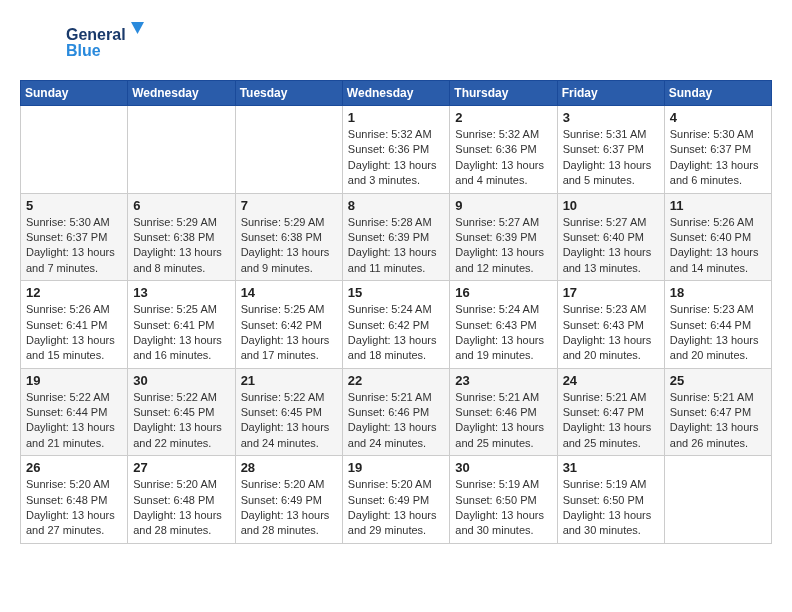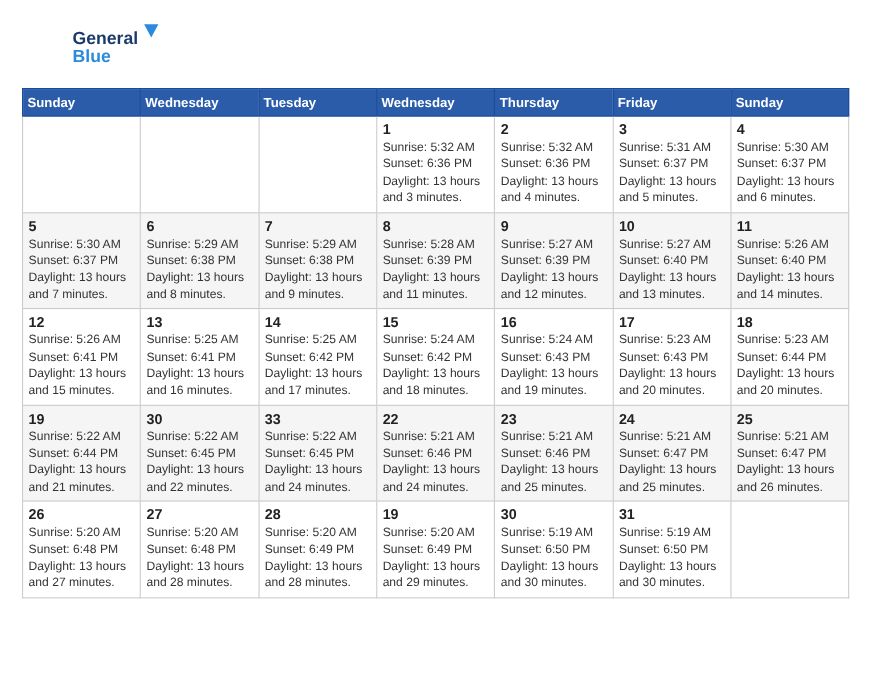--- a/index.html
+++ b/index.html
@@ -189,21 +189,21 @@
       <tr>
         <td>
           <span class="day-number">19</span>
           <div class="day-info">Sunrise: 5:22 AM<br>Sunset: 6:44 PM<br>Daylight: 13 hours and 21 minutes.</div>
         </td>
         <td>
           <span class="day-number">30</span>
           <div class="day-info">Sunrise: 5:22 AM<br>Sunset: 6:45 PM<br>Daylight: 13 hours and 22 minutes.</div>
         </td>
         <td>
-          <span class="day-number">33</span>
+          <span class="day-number">21</span>
           <div class="day-info">Sunrise: 5:22 AM<br>Sunset: 6:45 PM<br>Daylight: 13 hours and 24 minutes.</div>
         </td>
         <td>
           <span class="day-number">22</span>
           <div class="day-info">Sunrise: 5:21 AM<br>Sunset: 6:46 PM<br>Daylight: 13 hours and 24 minutes.</div>
         </td>
         <td>
           <span class="day-number">23</span>
           <div class="day-info">Sunrise: 5:21 AM<br>Sunset: 6:46 PM<br>Daylight: 13 hours and 25 minutes.</div>
         </td>

